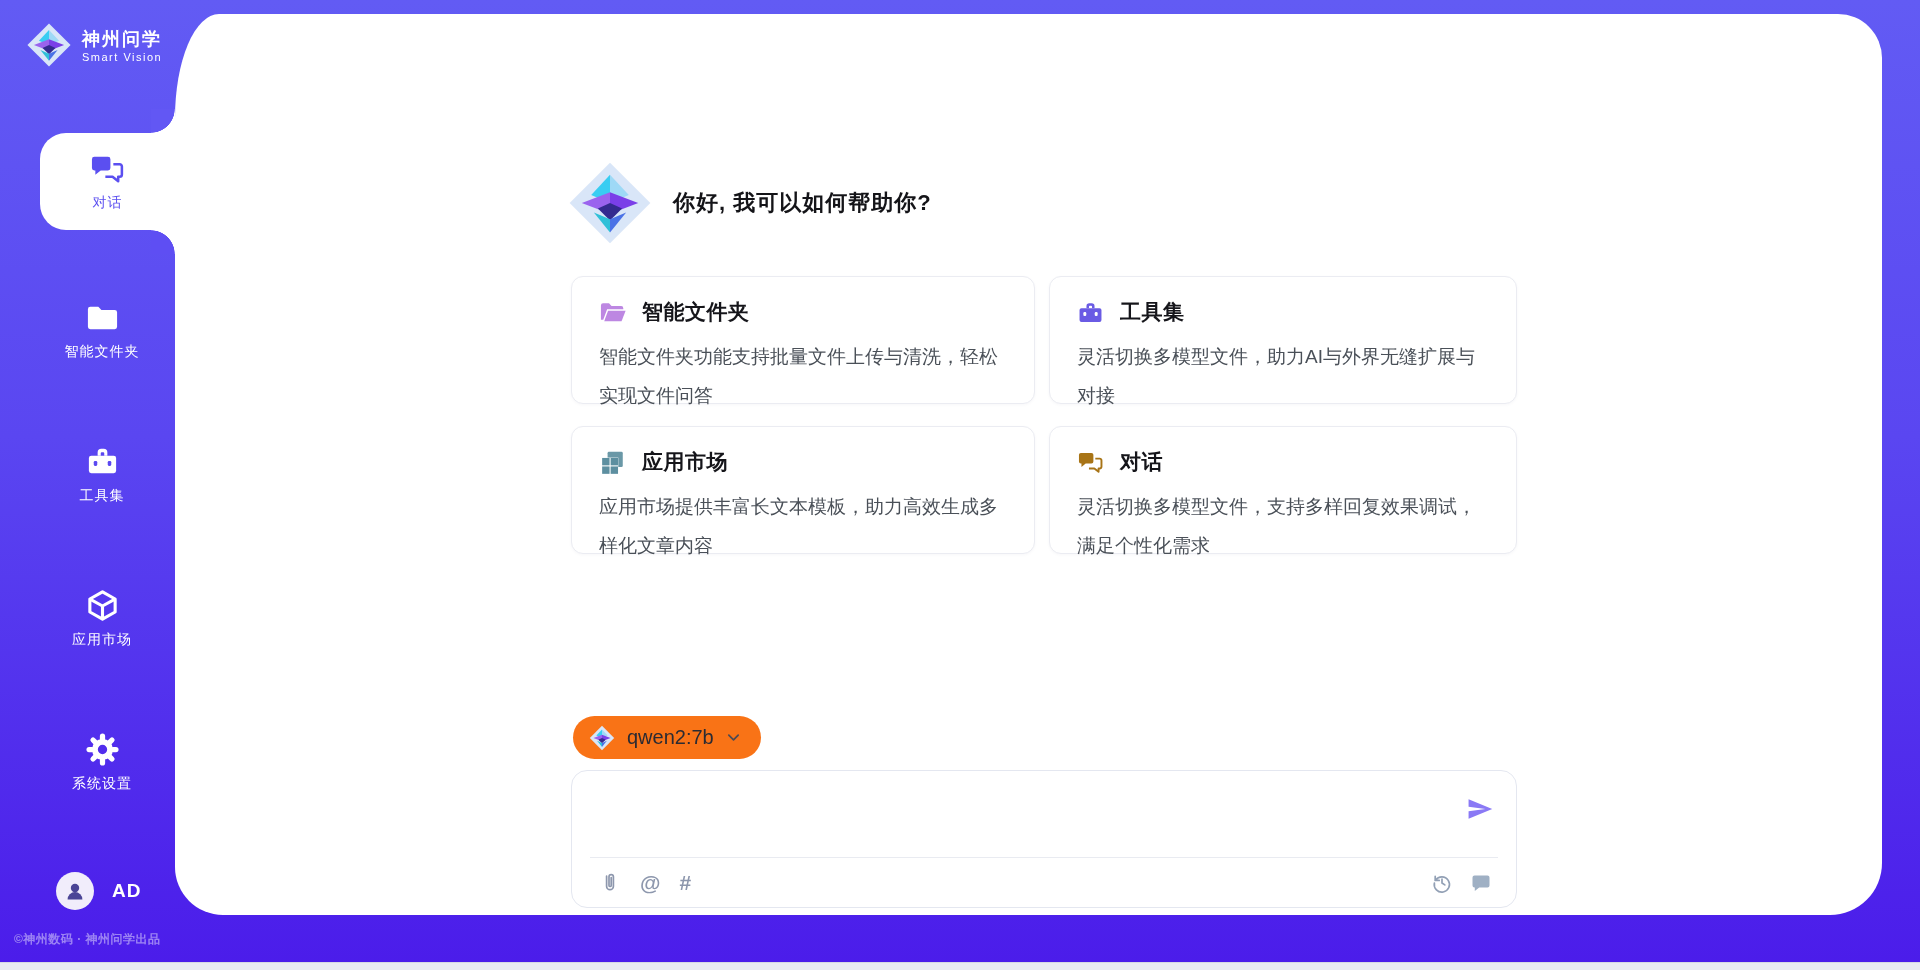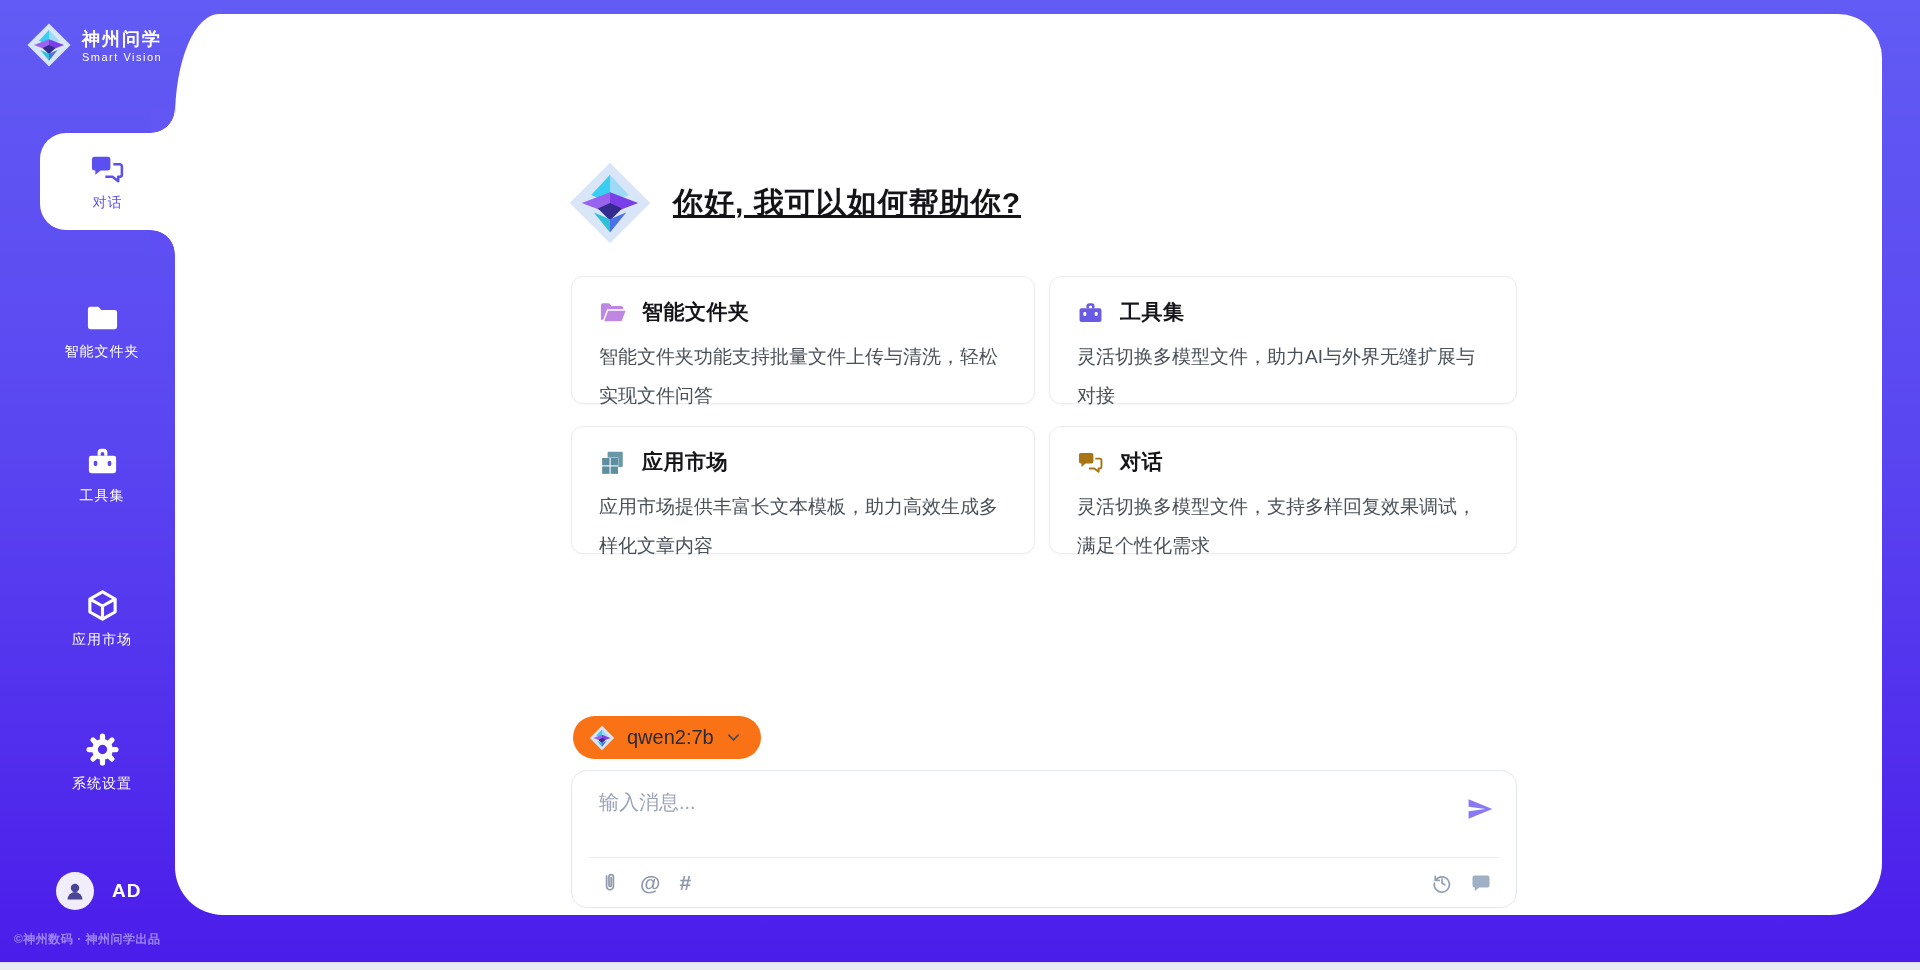--- a/index.html
+++ b/index.html
@@ -50,21 +50,21 @@
   .user-row { position:absolute; left:56px; top:872px; display:flex; align-items:center; gap:18px; cursor:pointer;text-align:right; }
   .avatar { width:38px; height:38px; border-radius:50%; background:#f1edfb; display:flex; align-items:center; justify-content:center; }
   .avatar svg { width:24px; height:24px; }
   .user-name { color:#fff; font-size:19px; font-weight:bold; letter-spacing:1px; }
 
   .copyright { position:absolute; left:14px; top:931px; color:rgba(255,255,255,.45); font-size:12px; letter-spacing:.5px; white-space:nowrap;font-weight:bold; }
 
   
   .greeting { position:absolute; left:392px; top:146px; display:flex; align-items:center; gap:20px; }
   .greeting .gem { width:86px; height:86px; }
-  .greeting-title { font-size:30px; font-weight:bold; color:#141418; letter-spacing:1px;text-decoration:underline; }
+  .greeting-title { font-size:22px; font-weight:bold; color:#141418; letter-spacing:1px; }
 
   
   .cards {
     position:absolute; left:396px; top:262px;
     display:grid; grid-template-columns:464px 468px; grid-auto-rows:128px; column-gap:14px; row-gap:22px;
   }
   .card {
     background:#fff; border:1px solid #ebecf2; border-radius:12px; cursor:pointer;
     padding:21px 26px 0 27px; box-shadow:0 1px 3px rgba(40,40,90,.04);
   }
@@ -273,21 +273,20 @@
       <svg class="gem" viewBox="0 0 64 64">
           <use href="#logo-gem"></use>
         </svg>
       <span class="model-name">qwen2:7b</span>
       <svg class="chev" viewBox="0 0 16 16">
         <path d="M3 5.5 8 10.5 13 5.5" fill="none" stroke="#4a4a55" stroke-width="1.8" stroke-linecap="round" stroke-linejoin="round"></path>
       </svg>
     </div>
 
     <div class="composer">
-      <textarea placeholder="输入消息..." style=""></textarea>
 
       <svg class="send-btn" viewBox="0 0 24 24">
         <path fill="currentColor" d="M2.2 20.4 22.5 12 2.2 3.6l.01 6.53L16.7 12 2.21 13.87z"></path>
       </svg>
 
       <div class="composer-divider"></div>
 
       <div class="composer-tools-left">
         <svg class="tool-icon" viewBox="0 0 22 22">
           <path d="M7.6 4.2v10a3.4 3.4 0 0 0 6.8 0V4.8a2.2 2.2 0 0 0-4.4 0v8.6a1.1 1.1 0 0 0 2.2 0V5.5" fill="none" stroke="#8d97ad" stroke-width="1.7" stroke-linecap="round"></path>

